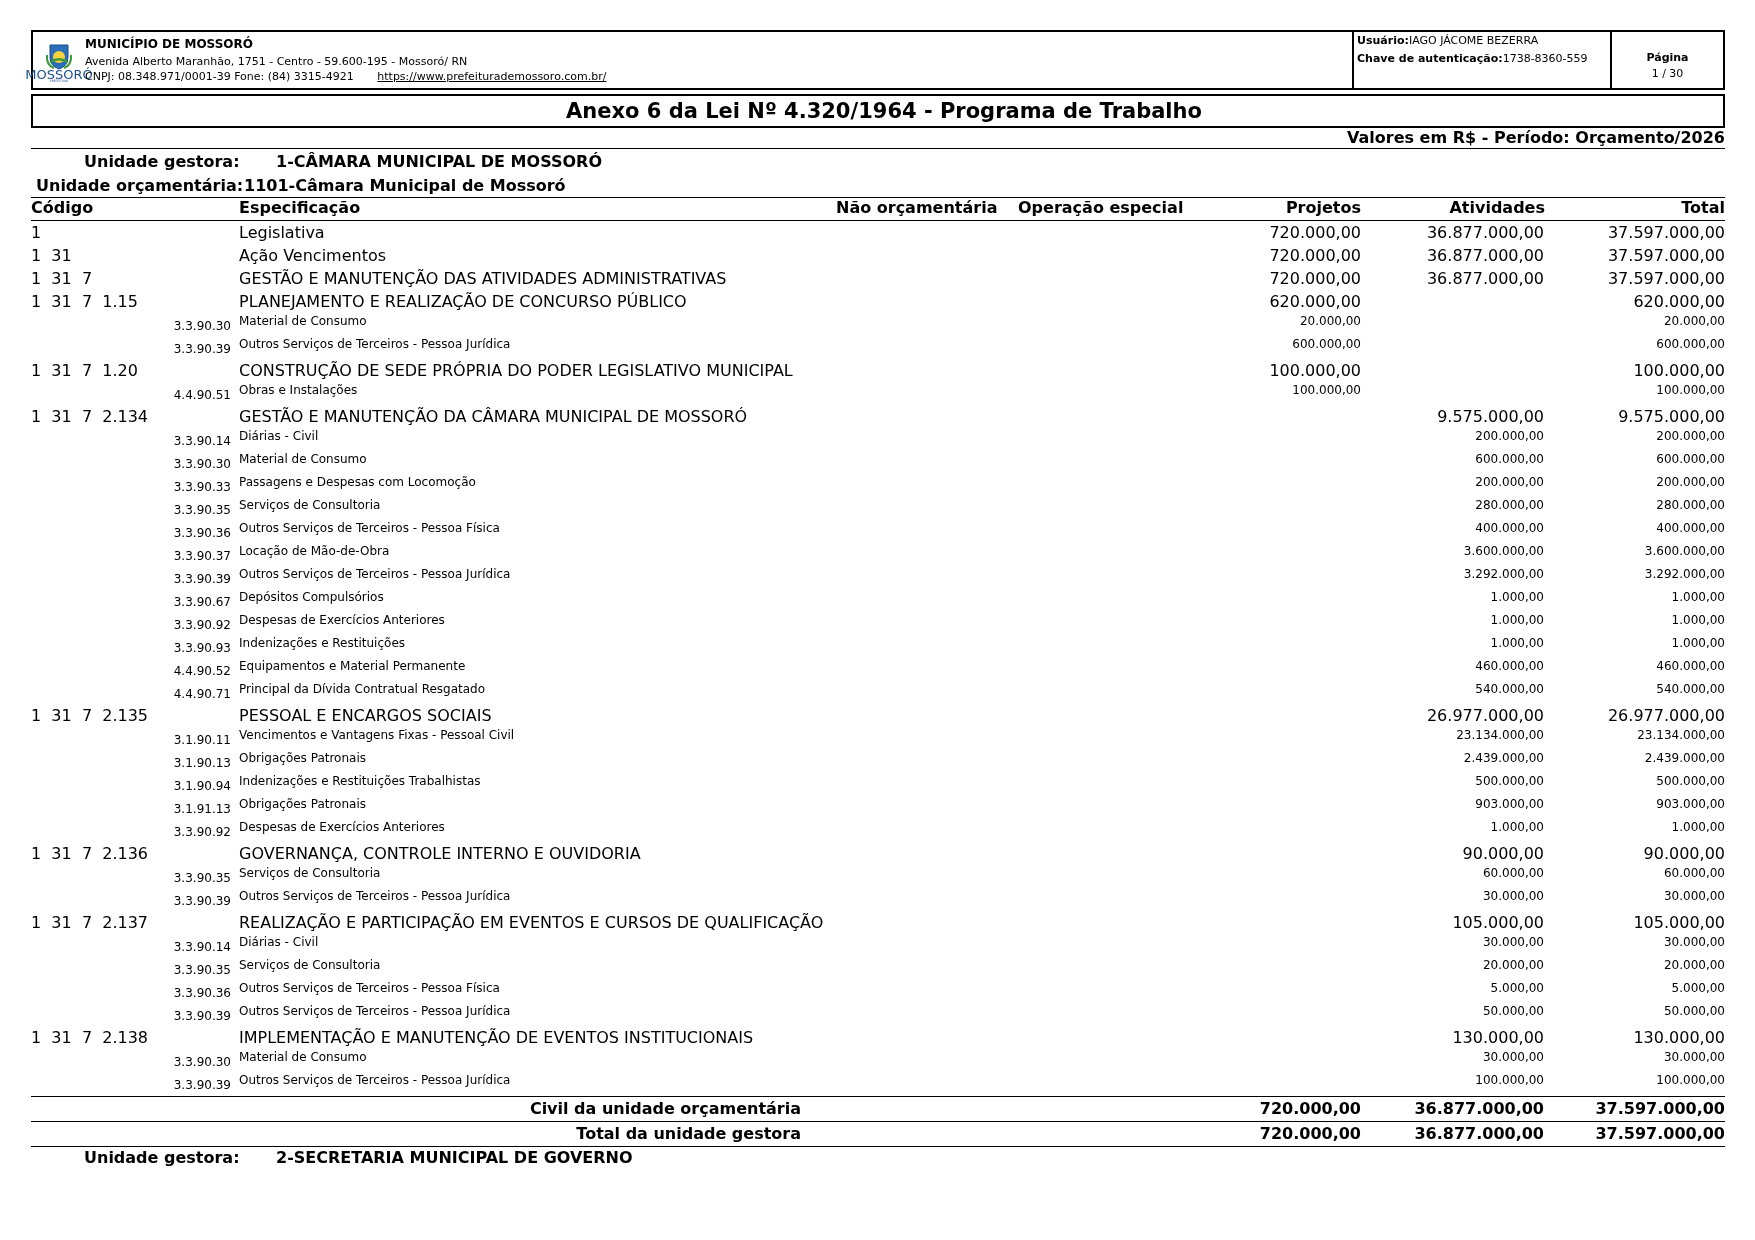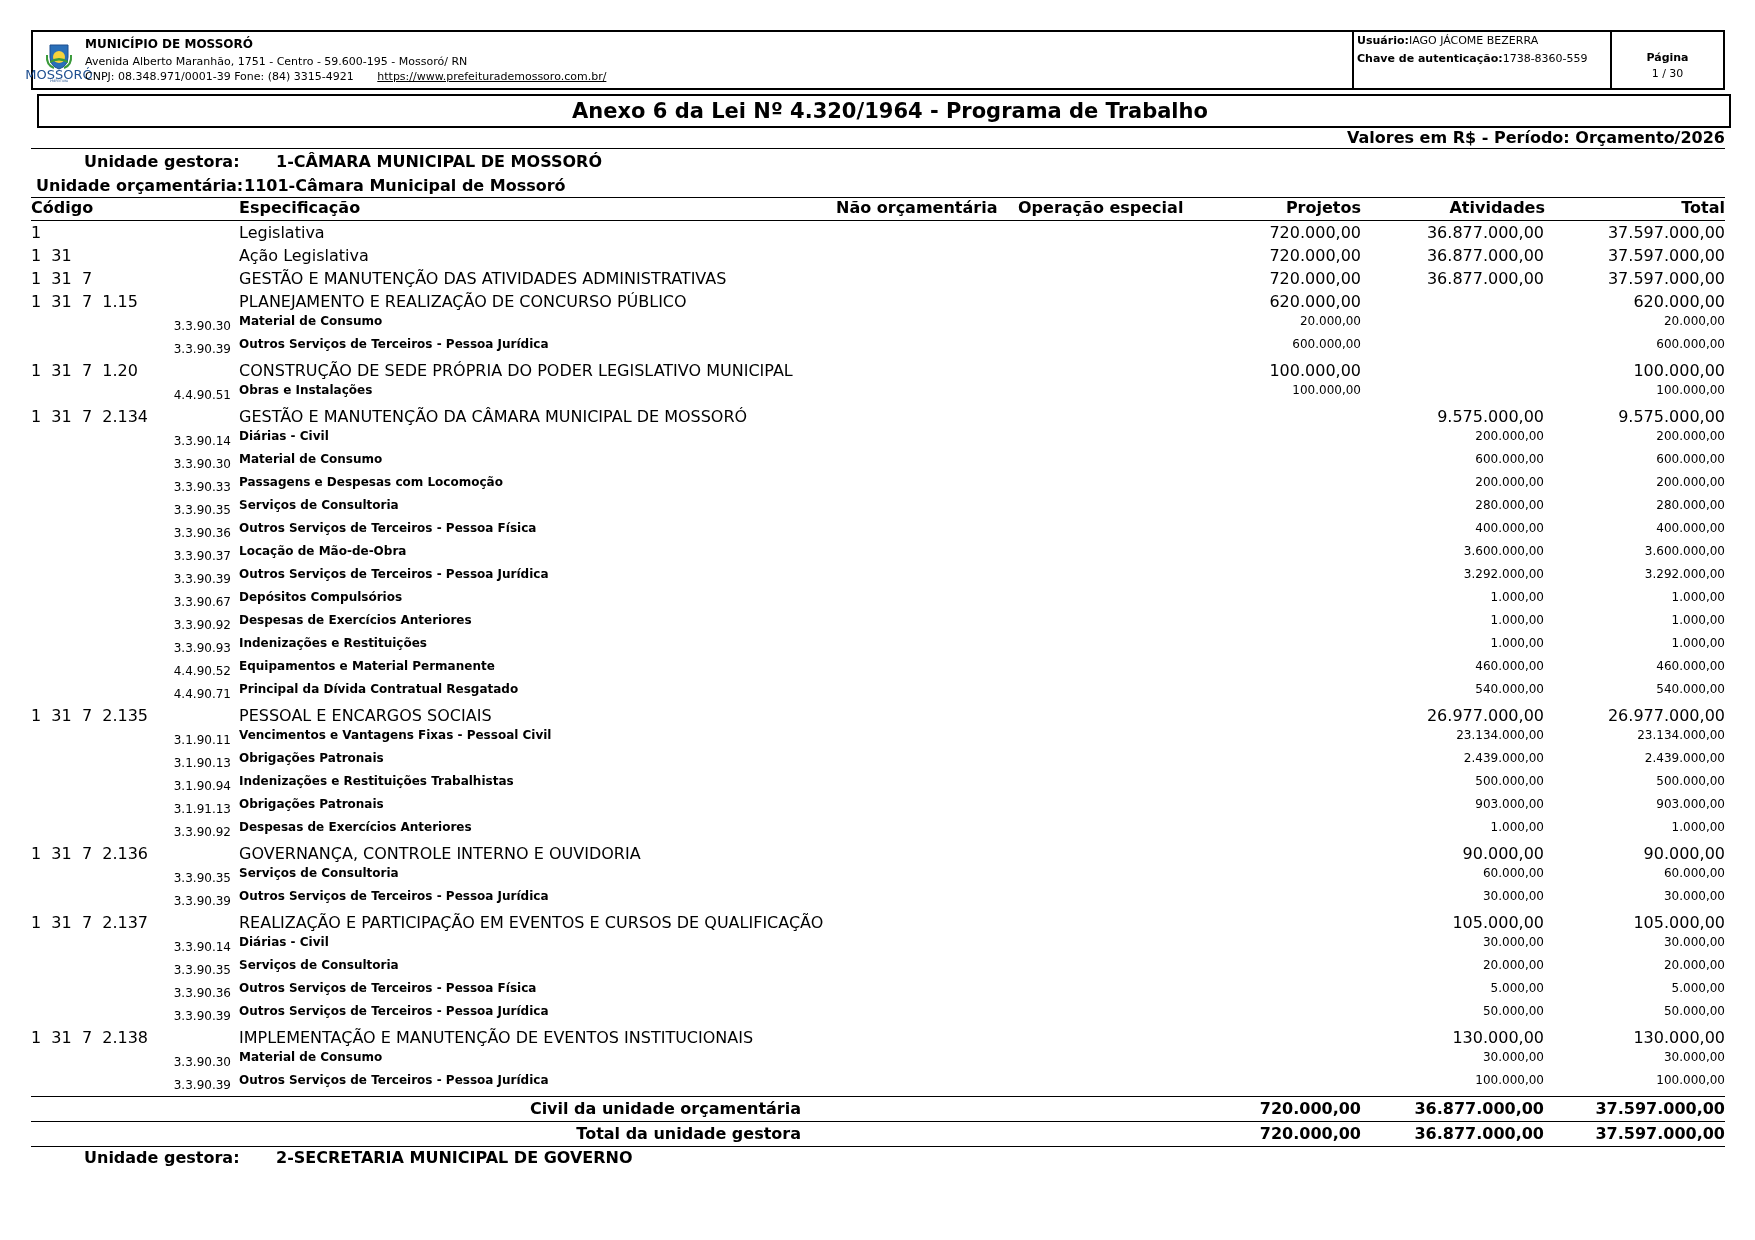--- a/index.html
+++ b/index.html
@@ -18,37 +18,37 @@
   .hdr-info { padding-top: 2px; }
   .muni-name { font-size: 12px; font-weight: bold; line-height: 20px; }
   .hdr-line { font-size: 11px; line-height: 15px; }
   .hdr-line a { color: #000; text-decoration: underline; margin-left: 20px; }
   .hdr-user { width: 258px; border-left: 2px solid #000; padding-left: 3px; padding-top: 0; font-size: 11px; line-height: 18px; }
   .hdr-user b { font-weight: bold; }
   .hdr-page { width: 113px; border-left: 2px solid #000; text-align: center; padding-top: 18px; font-size: 11px; line-height: 16px; }
   .hdr-page b { font-weight: bold; }
 
   .title-box {
-    position: absolute; left: 37px; top: 94px; width: 1694px; height: 34px;
+    position: absolute; left: 31px; top: 94px; width: 1694px; height: 34px;
     border: 2px solid #000; text-align: center;
     font-size: 21px; font-weight: bold; line-height: 30px; padding-left: 12px;
   }
   .valores { position: absolute; right: 30px; top: 128px; font-size: 16px; font-weight: bold; line-height: 20px; }
   .rule { position: absolute; left: 31px; width: 1694px; border-top: 1px solid #000; }
 
   .ug-label { position: absolute; font-size: 16px; font-weight: bold; line-height: 20px; }
 
   .colhead { position: absolute; top: 198px; font-size: 16px; font-weight: bold; line-height: 20px; }
 
   .row { position: absolute; left: 31px; width: 1694px; height: 22px; }
   .row .code { position: absolute; left: 0; font-size: 16px; line-height: 22px; white-space: pre; }
   .row .spec { position: absolute; left: 208px; font-size: 16px; line-height: 22px; white-space: nowrap; }
   .row .num { position: absolute; font-size: 16px; line-height: 22px; text-align: right; width: 200px; }
   .row.sub .elem { position: absolute; left: 90px; width: 110px; text-align: right; font-size: 12px; line-height: 14px; top: 5px; }
-  .row.sub .spec { font-size: 12px; line-height: 14px; top: 0; font-weight: bold; }
+  .row.sub .spec { font-size: 12px; line-height: 14px; top: 0; }
   .row.sub .num { font-size: 12px; line-height: 14px; top: 0; }
   .c-proj { left: 1130px; }
   .c-ativ { left: 1313px; }
   .c-total { left: 1494px; }
 
   .total-row { position: absolute; left: 31px; width: 1694px; height: 24px; font-size: 16px; font-weight: bold; line-height: 24px; }
   .total-row .tlabel { position: absolute; right: 924px; }
   .total-row .num { position: absolute; width: 200px; text-align: right; }
 </style>
 </head>
@@ -108,21 +108,21 @@
 <div id="rows">
     <div class="row" style="top: 222px;">
       <span class="code">1</span>
       <span class="spec">Legislativa</span>
       <span class="num c-proj">720.000,00</span>
       <span class="num c-ativ">36.877.000,00</span>
       <span class="num c-total">37.597.000,00</span>
     </div>
     <div class="row" style="top: 245px;">
       <span class="code">1  31</span>
-      <span class="spec">Ação Legislativa</span>
+      <span class="spec">Ação Vencimentos</span>
       <span class="num c-proj">720.000,00</span>
       <span class="num c-ativ">36.877.000,00</span>
       <span class="num c-total">37.597.000,00</span>
     </div>
     <div class="row" style="top: 268px;">
       <span class="code">1  31  7</span>
       <span class="spec">GESTÃO E MANUTENÇÃO DAS ATIVIDADES ADMINISTRATIVAS</span>
       <span class="num c-proj">720.000,00</span>
       <span class="num c-ativ">36.877.000,00</span>
       <span class="num c-total">37.597.000,00</span>

